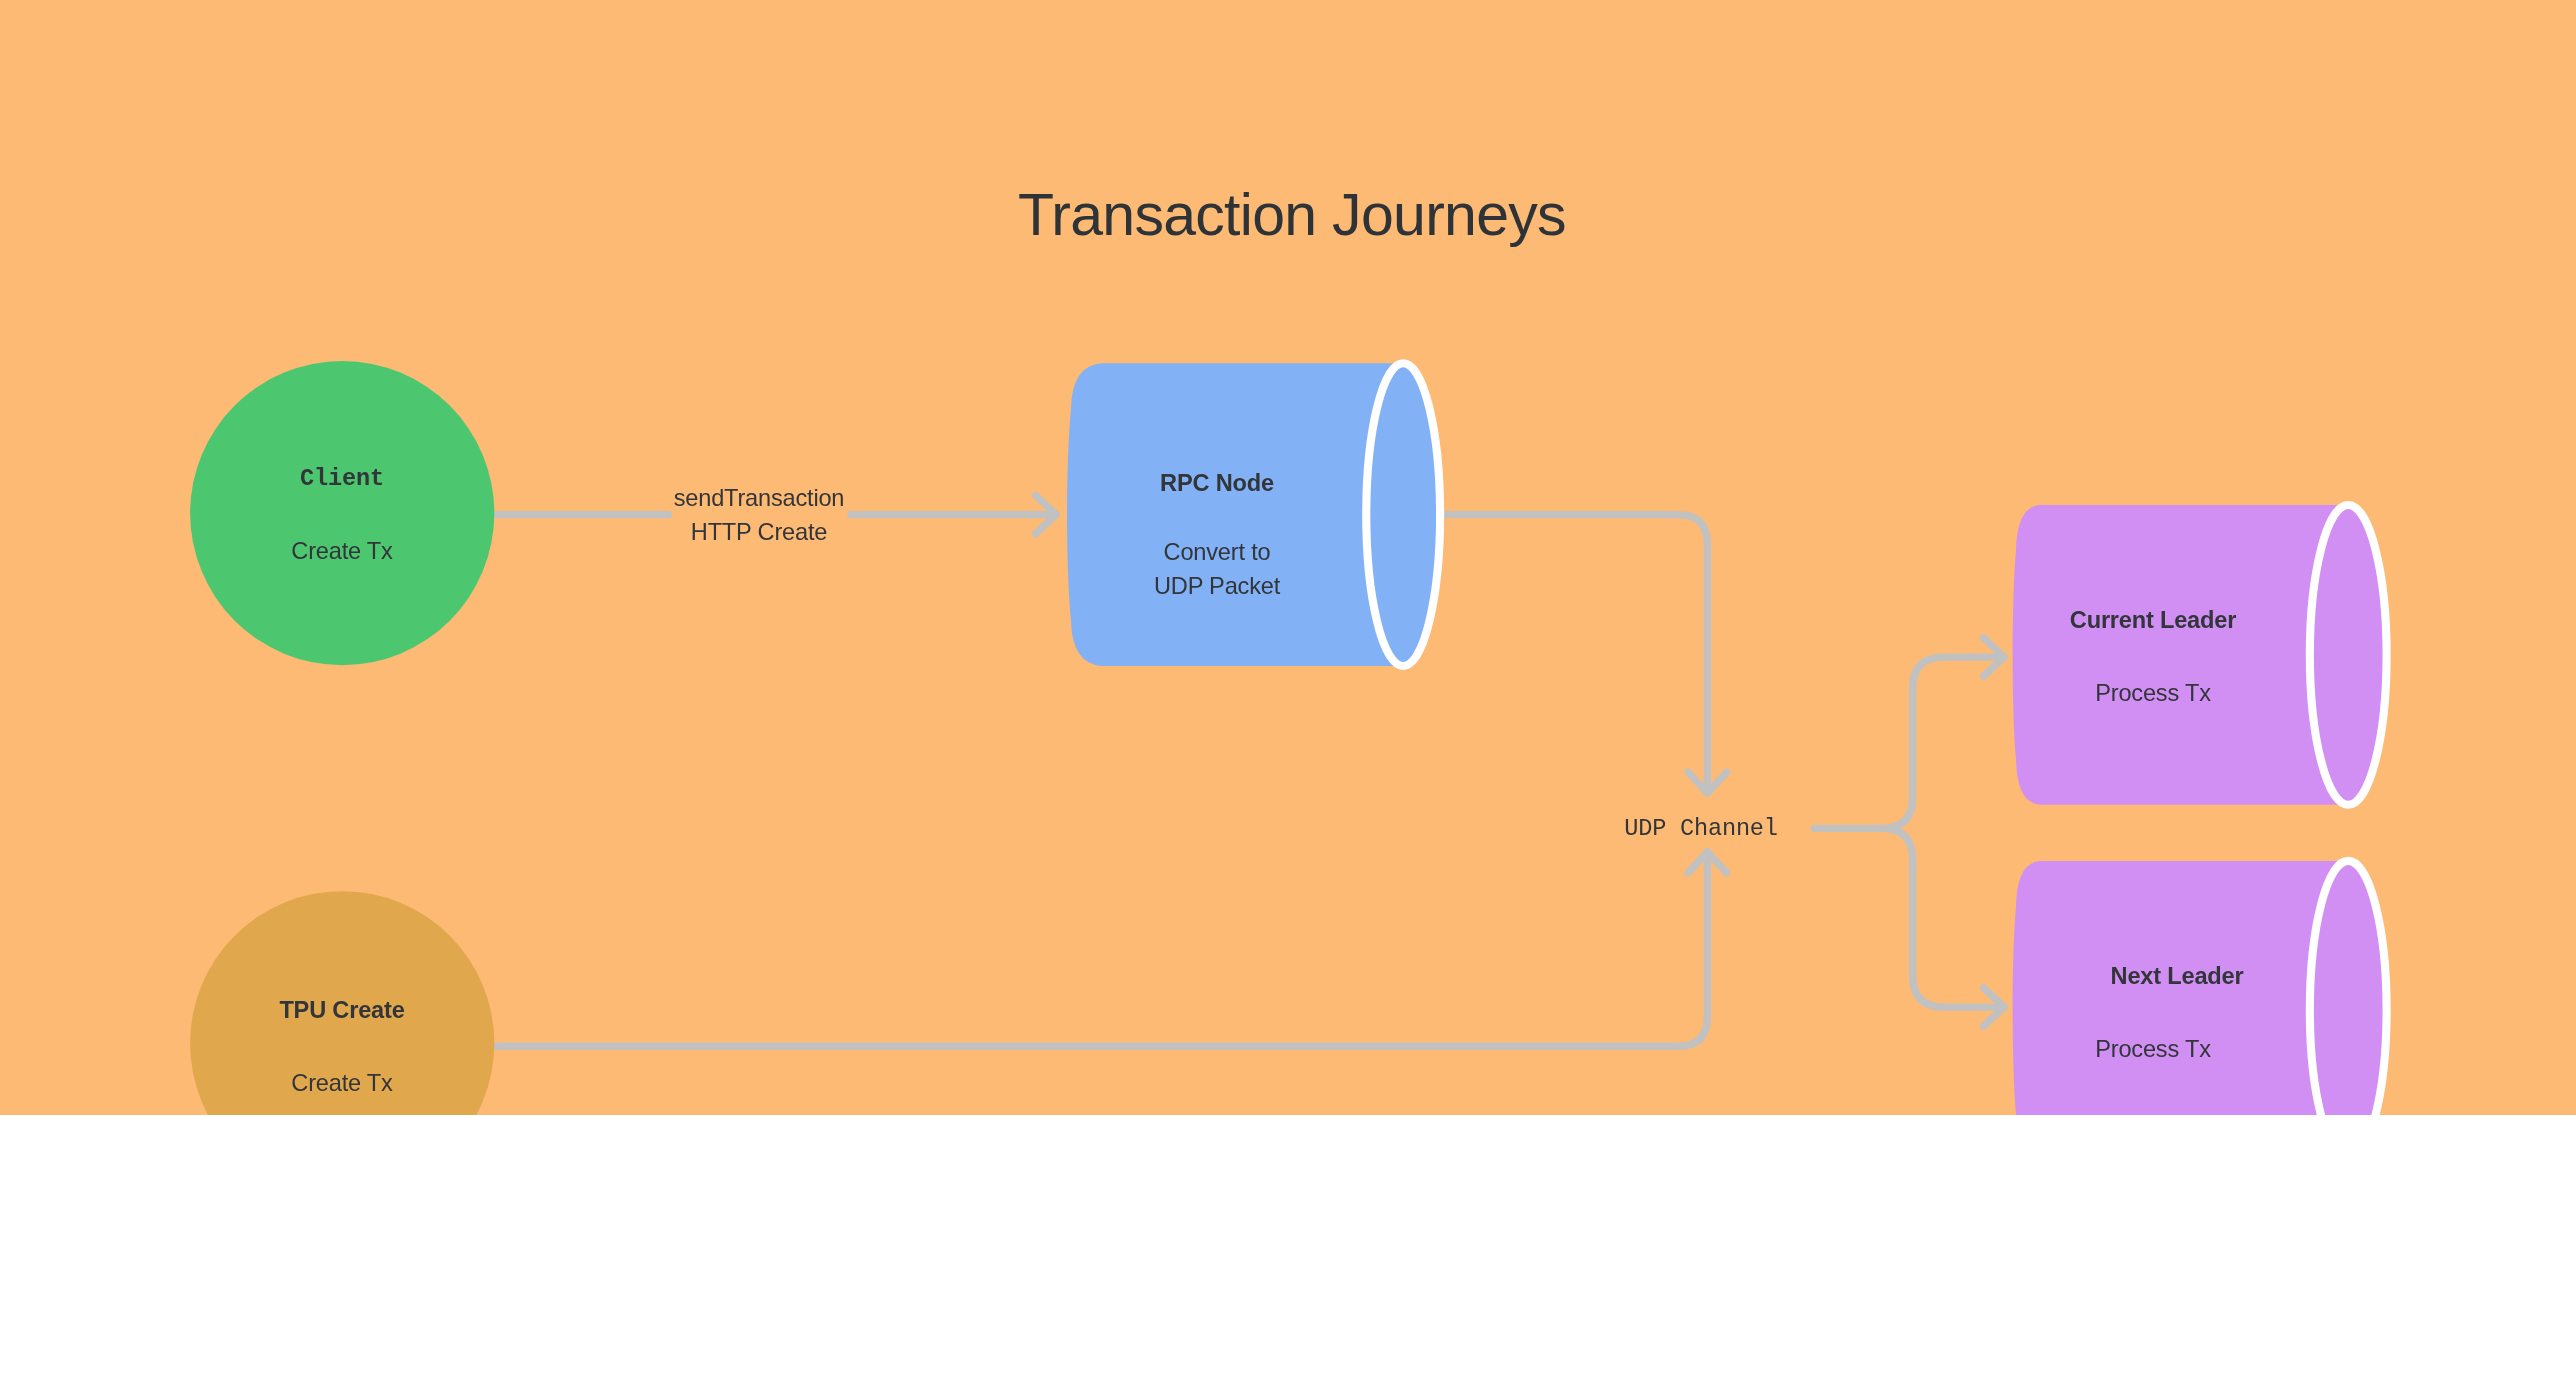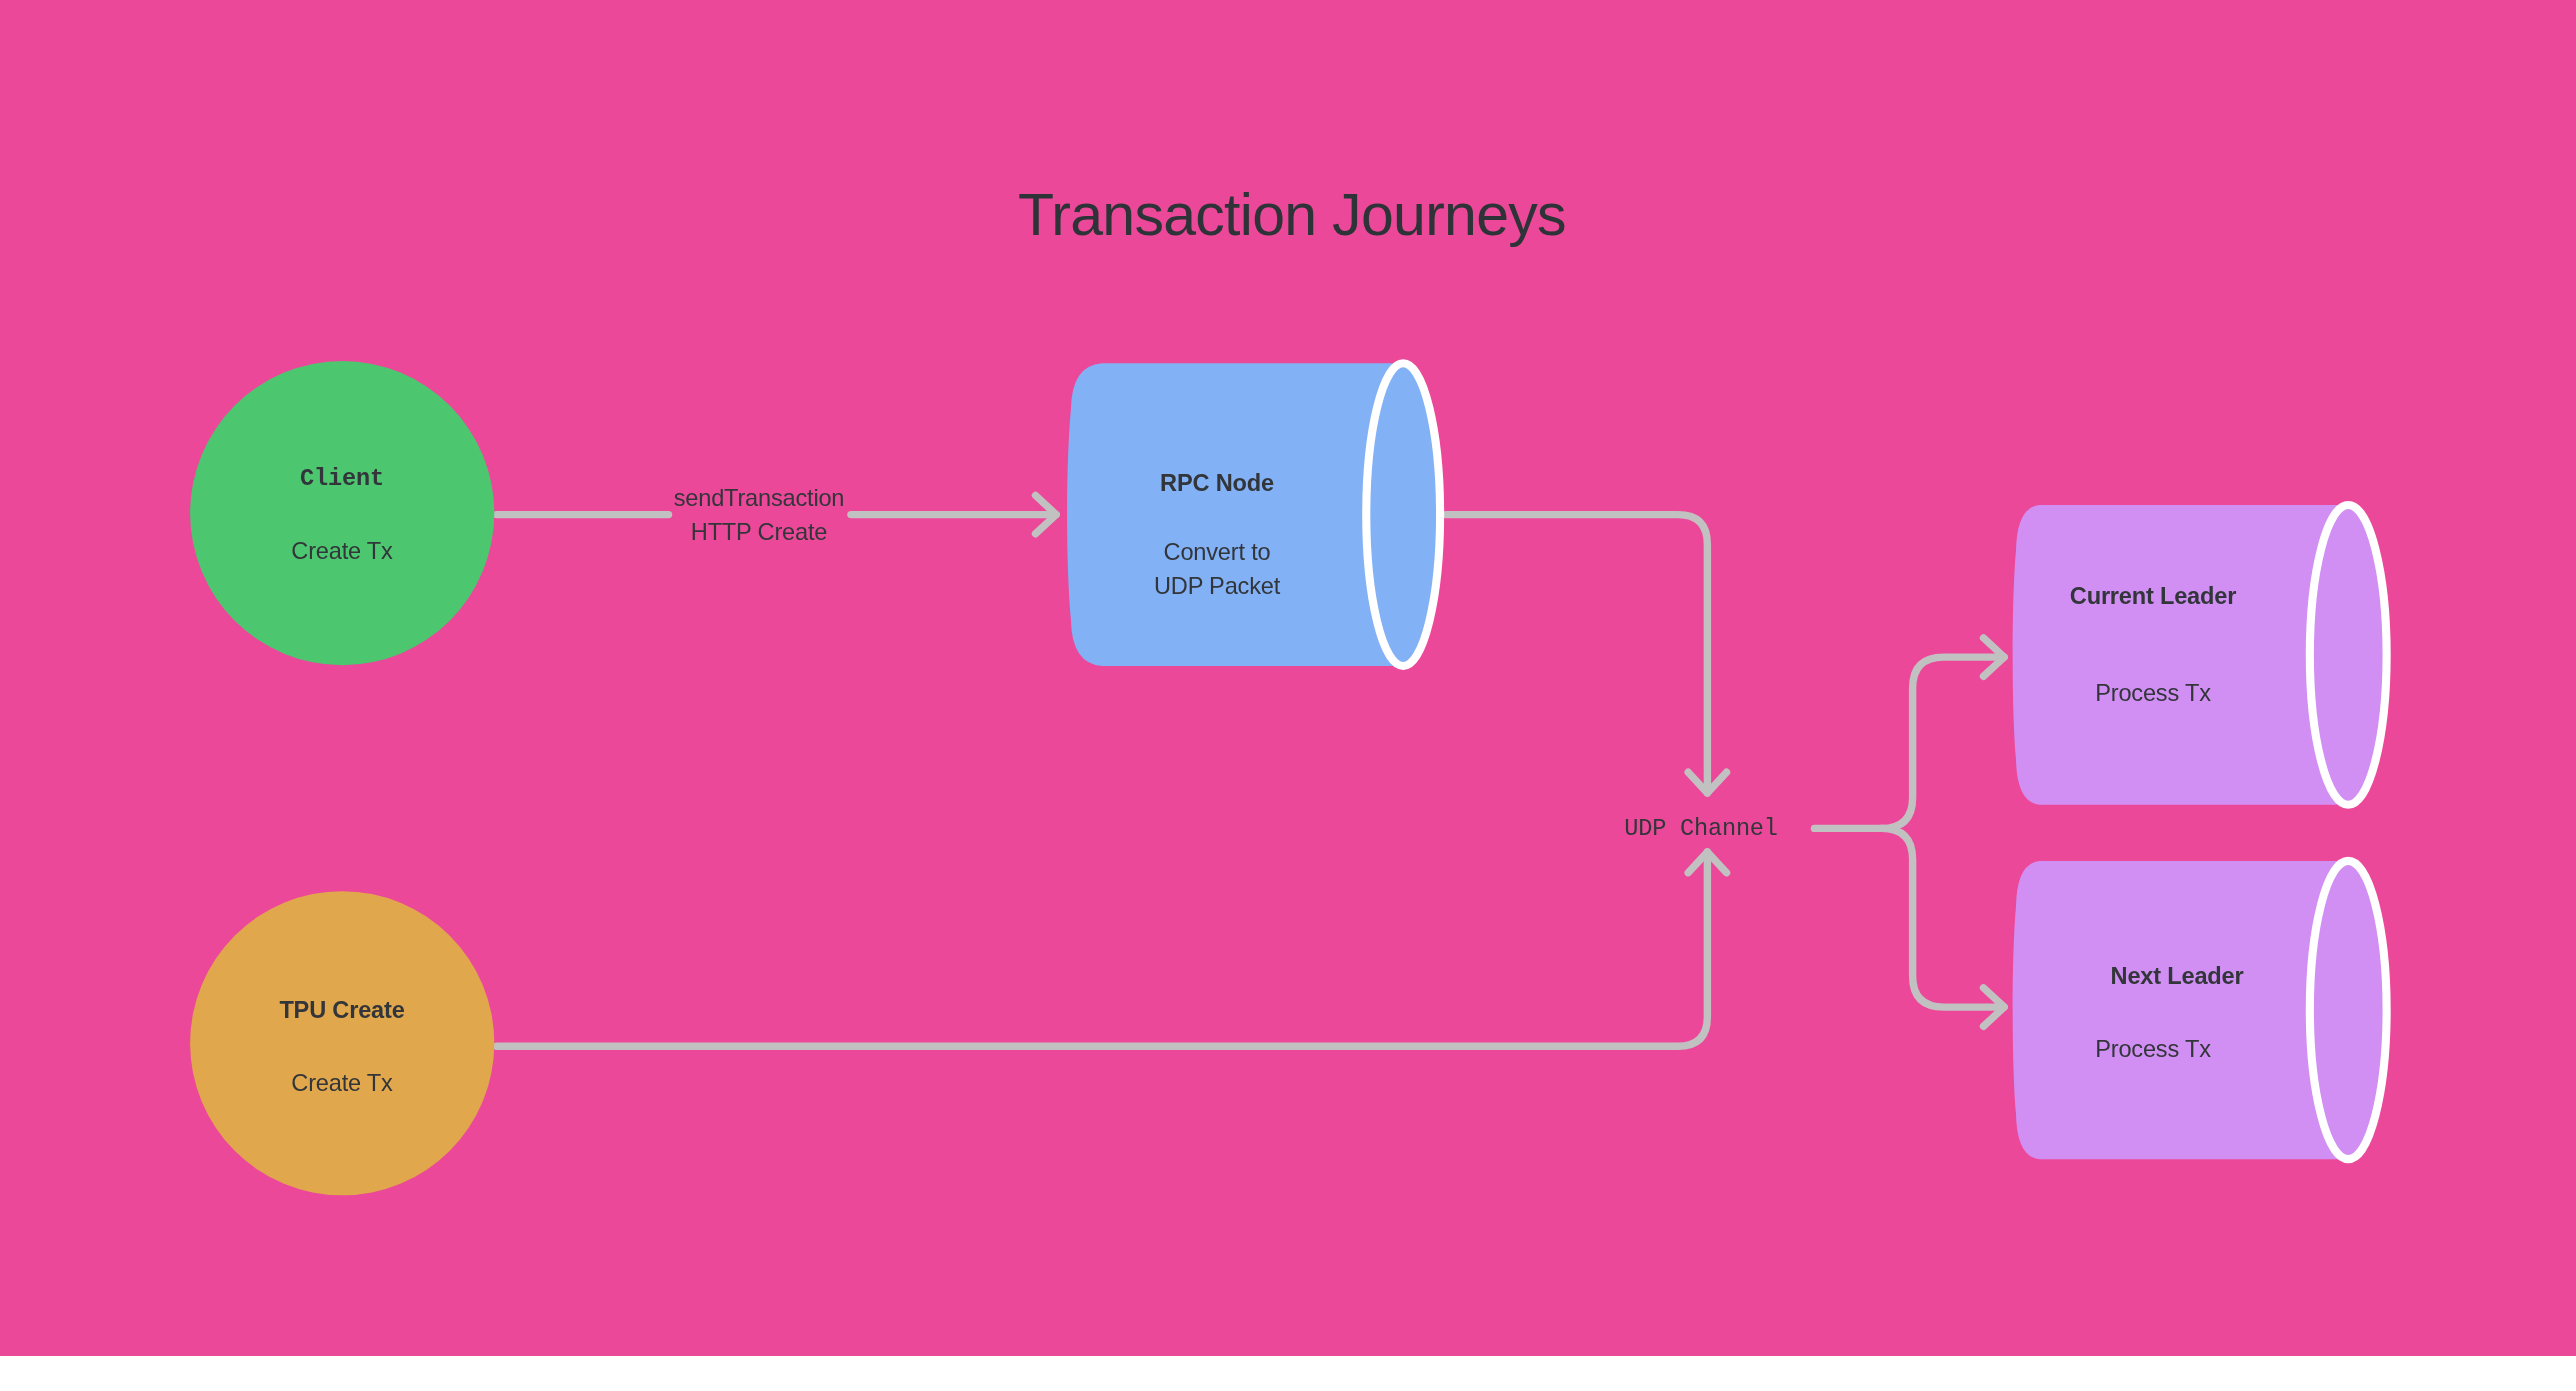--- a/index.html
+++ b/index.html
@@ -3,22 +3,22 @@
 <meta charset="utf-8">
 <style>
   html, body {
     margin: 0;
     padding: 0;
     background: #FFFFFF;
   }
   #canvas {
     position: relative;
     width: 2576px;
-    height: 1356px;
-    background: #ec4899;
+    height: 1115px;
+    background: #fdba74;
     font-family: "Liberation Sans", sans-serif;
     overflow: hidden;
   }
   #shape-layer {
     position: absolute;
     left: 0;
     top: 0;
   }
   .diagram-title {
     position: absolute;
@@ -101,21 +101,21 @@
   <div class="label bold" style="left:342px; top:479px;font-family:Liberation Mono, monospace;">Client</div>
   <div class="label" style="left:342px; top:551px;">Create Tx</div>
 
   <div class="label bold" style="left:342px; top:1010px;">TPU Create</div>
   <div class="label" style="left:342px; top:1083px;">Create Tx</div>
 
   <div class="label bold" style="left:1217px; top:465px;margin-top:18px;">RPC Node</div>
   <div class="label" style="left:1217px; top:569px;">Convert to
 UDP Packet</div>
 
-  <div class="label bold" style="left:2153px; top:596px;">Current Leader</div>
+  <div class="label bold" style="left:2153px; top:620px;">Current Leader</div>
   <div class="label" style="left:2153px; top:693px;">Process Tx</div>
 
   <div class="label bold" style="left:2153px; top:976px;margin-left:24px;">Next Leader</div>
   <div class="label" style="left:2153px; top:1049px;">Process Tx</div>
 
   <div class="label" style="left:759px; top:515px;">sendTransaction
 HTTP Create</div>
   <div class="label" style="left:1701px; top:829px;font-family:Liberation Mono, monospace;">UDP Channel</div>
 
 </div>

